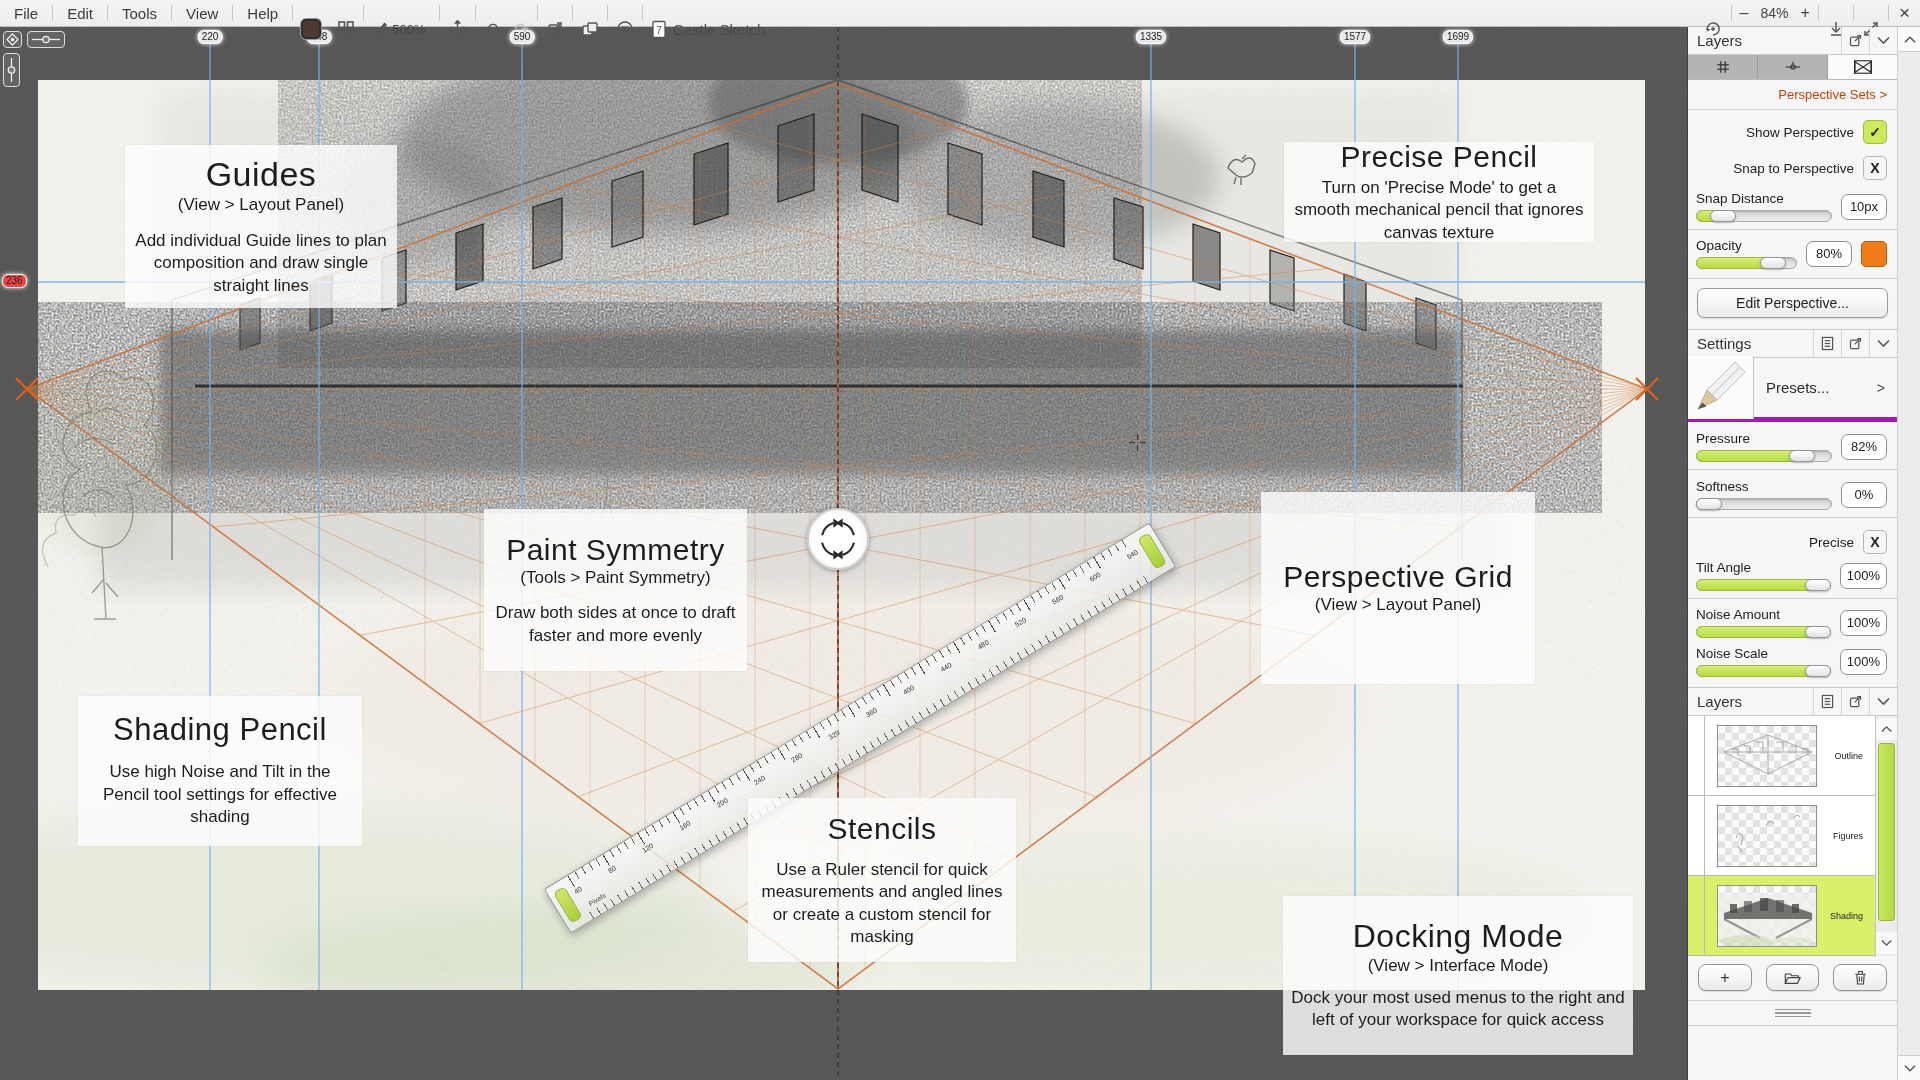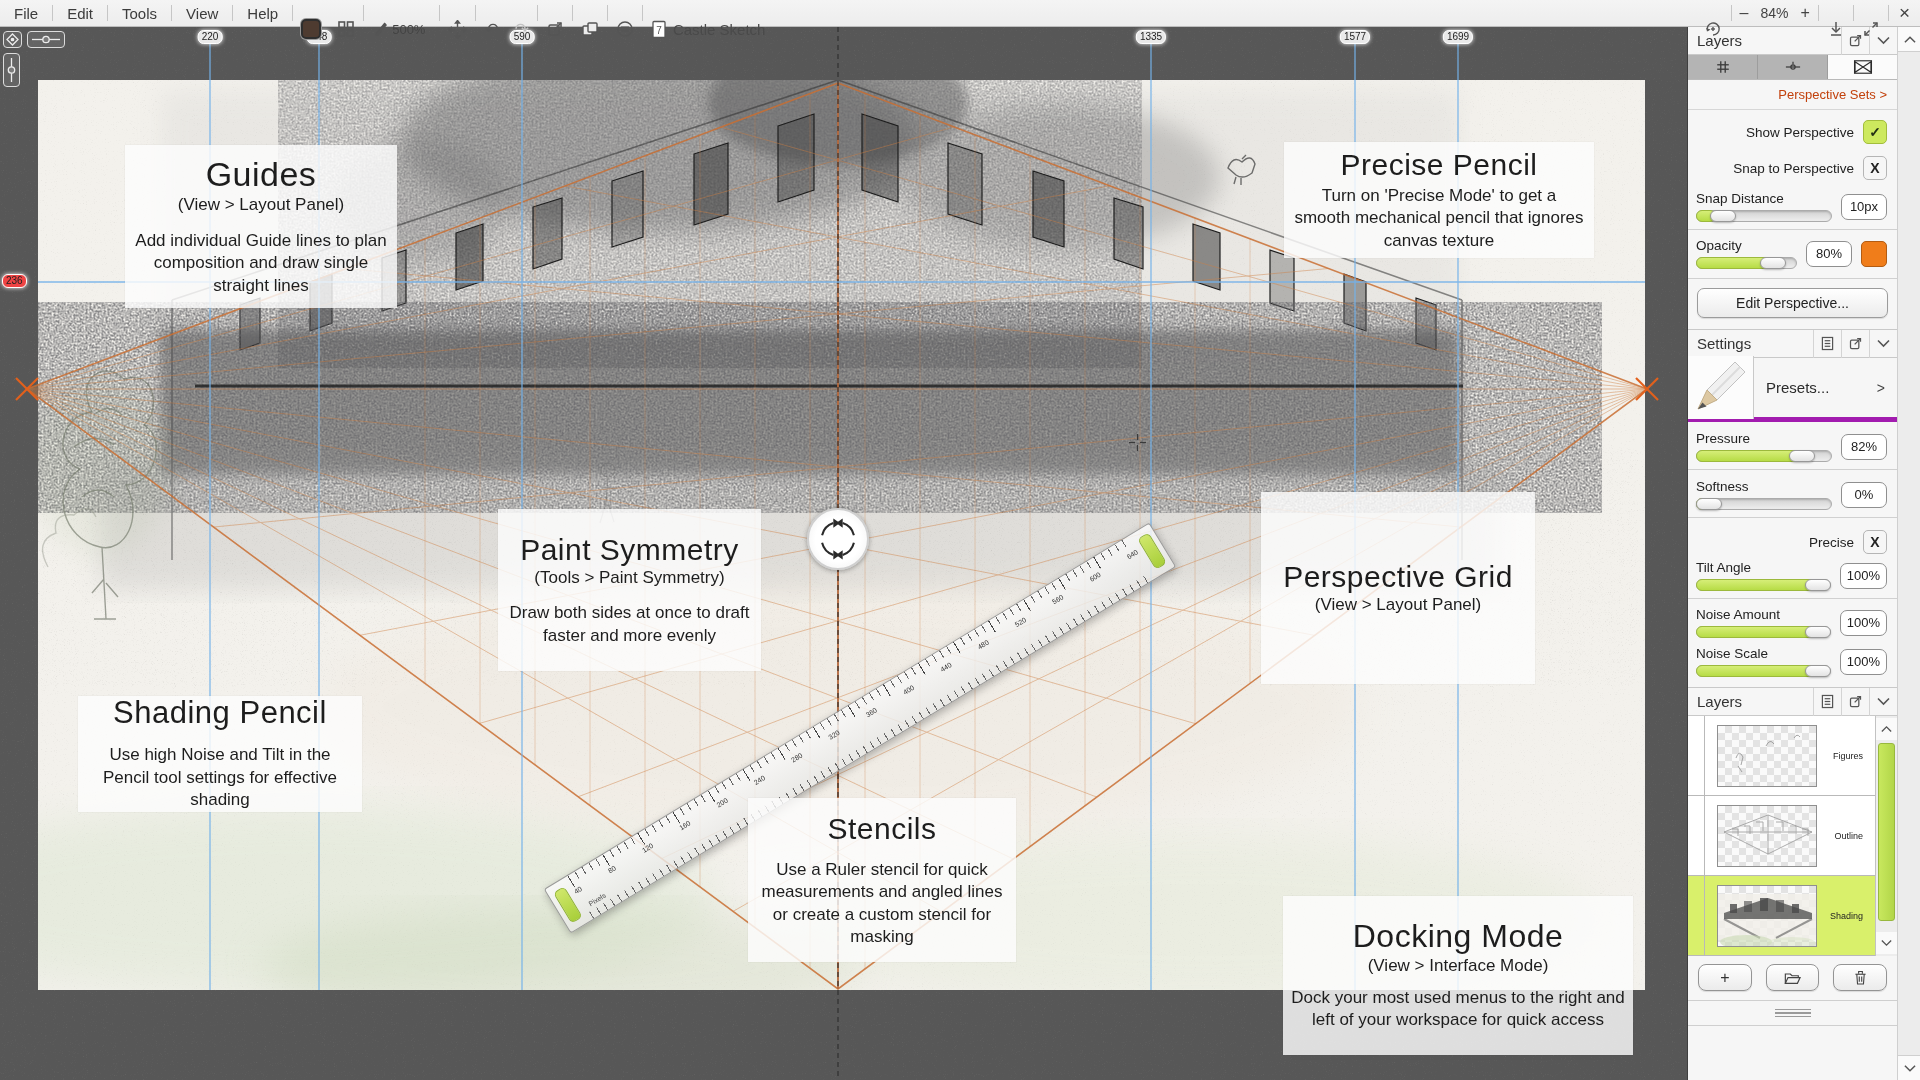--- a/index.html
+++ b/index.html
@@ -563,37 +563,37 @@
         <line x1="11" y1="8.5" x2="17" y2="8.5"></line>
       </g>
   </svg>
 
   <div class="callout" style="left:125px;top:118px;width:272px;height:163px">
     <div class="c-title" style="font-size:34px">Guides</div>
     <div class="c-sub">(View &gt; Layout Panel)</div>
     <div class="c-body">Add individual Guide lines to plan composition and draw single straight lines</div>
   </div>
 
-  <div class="callout" style="left:1284px;top:115px;width:310px;height:116px">
+  <div class="callout" style="left:1284px;top:115px;width:310px;height:100px">
     <div class="c-title" style="font-size:30px">Precise Pencil</div>
     <div class="c-body" style="margin-top:4px">Turn on 'Precise Mode' to get a smooth mechanical pencil that ignores canvas texture</div>
   </div>
 
-  <div class="callout" style="left:498px;top:482px;width:263px;height:162px">
+  <div class="callout" style="left:484px;top:482px;width:263px;height:162px">
     <div class="c-title" style="font-size:30px">Paint Symmetry</div>
     <div class="c-sub">(Tools &gt; Paint Symmetry)</div>
     <div class="c-body">Draw both sides at once to draft faster and more evenly</div>
   </div>
 
   <div class="callout" style="left:1261px;top:465px;width:274px;height:192px">
     <div class="c-title" style="font-size:30px">Perspective Grid</div>
     <div class="c-sub">(View &gt; Layout Panel)</div>
   </div>
 
-  <div class="callout" style="left:78px;top:669px;width:284px;height:116px">
+  <div class="callout" style="left:78px;top:669px;width:284px;height:150px">
     <div class="c-title" style="font-size:31px">Shading Pencil</div>
     <div class="c-body">Use high Noise and Tilt in the Pencil tool settings for effective shading</div>
   </div>
 
   <div class="callout" style="left:748px;top:771px;width:268px;height:164px">
     <div class="c-title" style="font-size:30px">Stencils</div>
     <div class="c-body">Use a Ruler stencil for quick measurements and angled lines or create a custom stencil for masking</div>
   </div>
 
   <div class="callout" style="left:1283px;top:869px;width:350px;height:159px">
@@ -821,44 +821,44 @@
               </svg>
             </span>
         </span>
       </div>
 
       <div class="layers-list">
         <div class="layer-row">
           <div class="layer-gutter"></div>
           <div class="layer-thumb checker">
             <svg width="100" height="62" viewBox="0 0 100 62">
-                <g stroke="#8a8a8a" stroke-width="1" fill="none" opacity="0.75">
-                  <path d="M18,32 q3,-9 7,-1 l-2,8"></path>
-                  <path d="M48,20 q4,-8 8,-2"></path>
-                  <path d="M76,12 q3,-5 6,-1"></path>
-                  <path d="M20,40 l4,6"></path>
-                </g>
-              </svg>
-          </div>
-          <div class="layer-name">Figures</div>
-        </div>
-        <div class="layer-row">
-          <div class="layer-gutter"></div>
-          <div class="layer-thumb checker">
-            <svg width="100" height="62" viewBox="0 0 100 62">
                 <g stroke="#9a9a9a" stroke-width="0.9" fill="none" opacity="0.9">
                   <path d="M6,26 L50,9 L94,26"></path>
                   <path d="M6,26 L50,48 L94,26"></path>
                   <line x1="6" y1="26" x2="94" y2="26"></line>
                   <path d="M14,23 h6 v7 M26,20 h6 v8 M38,16 h7 v9 M58,16 h7 v9 M72,20 h6 v8 M84,23 h6 v7"></path>
                   <line x1="50" y1="9" x2="50" y2="48"></line>
                 </g>
               </svg>
           </div>
           <div class="layer-name">Outline</div>
+        </div>
+        <div class="layer-row">
+          <div class="layer-gutter"></div>
+          <div class="layer-thumb checker">
+            <svg width="100" height="62" viewBox="0 0 100 62">
+                <g stroke="#8a8a8a" stroke-width="1" fill="none" opacity="0.75">
+                  <path d="M18,32 q3,-9 7,-1 l-2,8"></path>
+                  <path d="M48,20 q4,-8 8,-2"></path>
+                  <path d="M76,12 q3,-5 6,-1"></path>
+                  <path d="M20,40 l4,6"></path>
+                </g>
+              </svg>
+          </div>
+          <div class="layer-name">Figures</div>
         </div>
         <div class="layer-row selected">
           <div class="layer-gutter"></div>
           <div class="layer-thumb checker">
             <svg width="100" height="62" viewBox="0 0 100 62">
               <rect x="0" y="8" width="100" height="46" fill="#f1efe9" opacity="0.8"></rect>
               <g fill="#4a4a4a">
                   <polygon points="6,27 50,12 94,27 94,33 6,33" opacity="0.75"></polygon>
                   <rect x="12" y="18" width="7" height="9" opacity="0.8"></rect>
                   <rect x="26" y="15" width="8" height="11" opacity="0.6"></rect>

